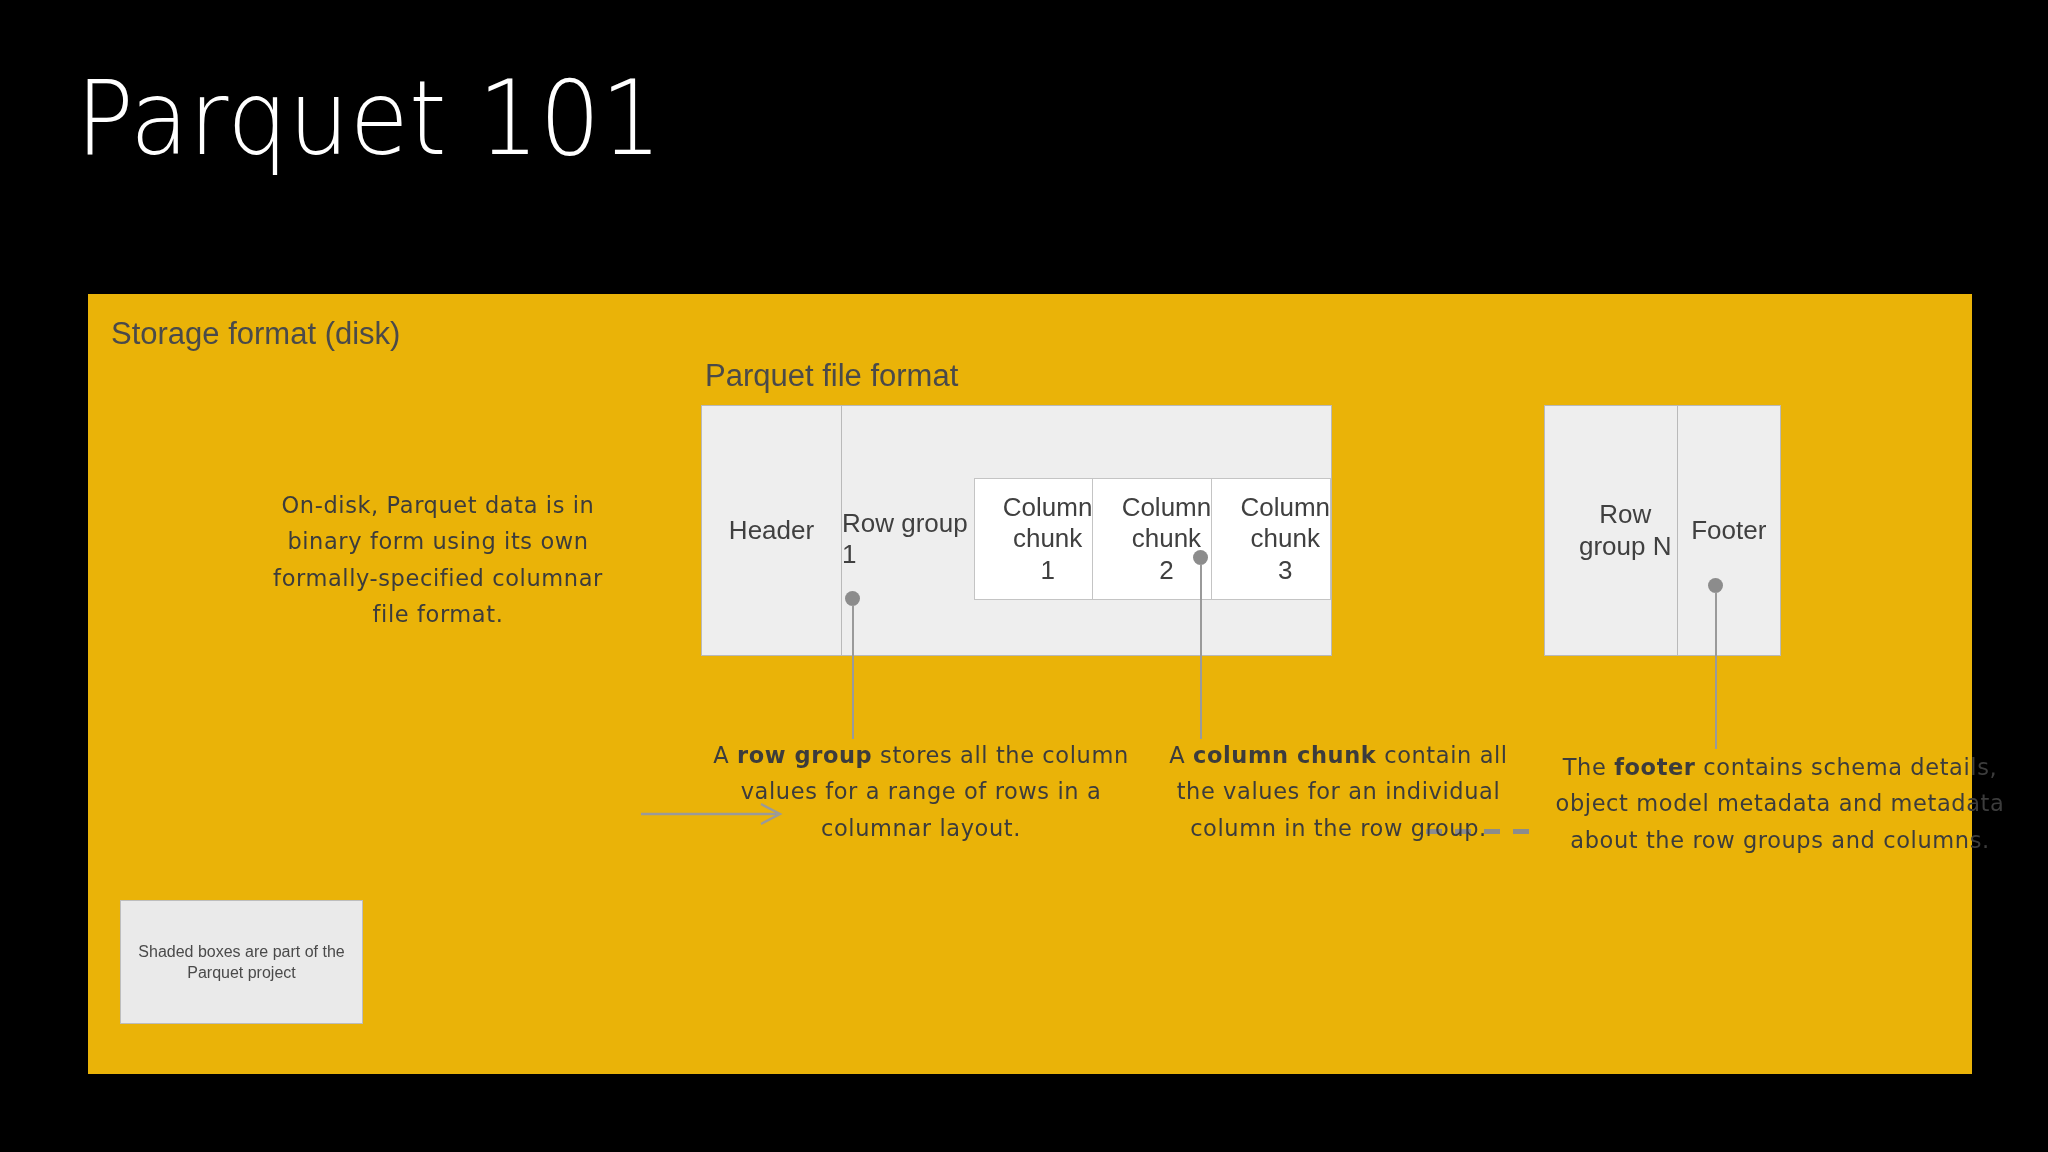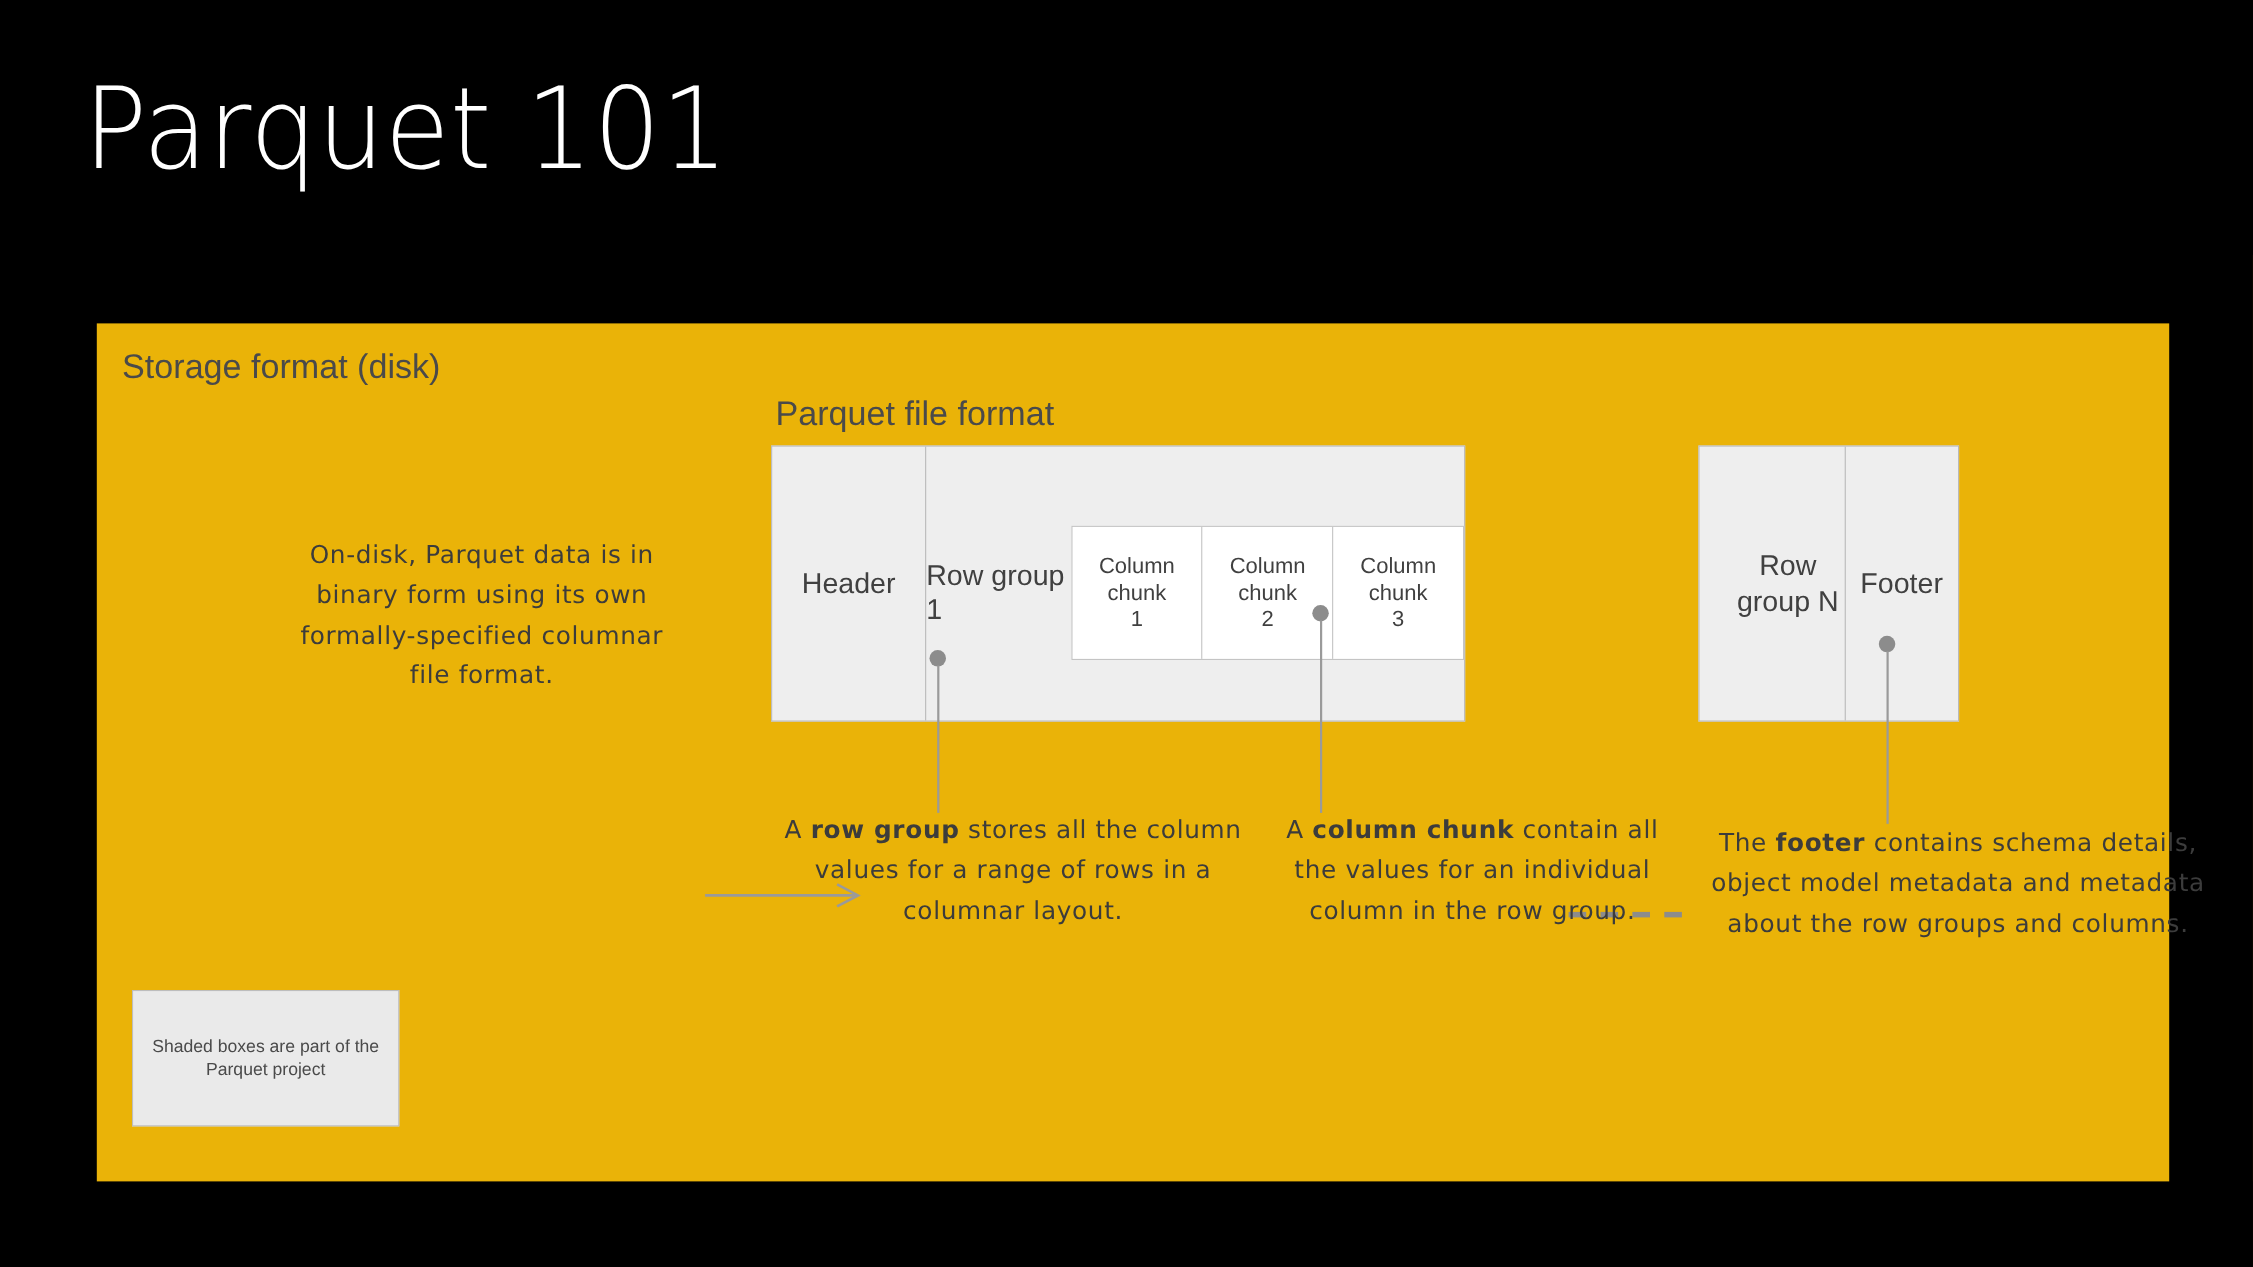--- a/index.html
+++ b/index.html
@@ -129,23 +129,23 @@
     width: 400px;
     height: 122px;
     border: 1.5px solid #c4c4c4;
     background: #ffffff;
   }
 
   .chunk {
     flex: 1;
     display: flex;
     align-items: center;
-    justify-content: center;
+    justify-content: flex-end;
     text-align: center;
-    font-size: 20px;
+    font-size: 26px;
     line-height: 1.2;
     color: #404040;
     border-right: 1.5px solid #c4c4c4;
   }
   .chunk:last-child { border-right: none; }
 
   
   .dashes {
     position: absolute;
     left: 1338px;

